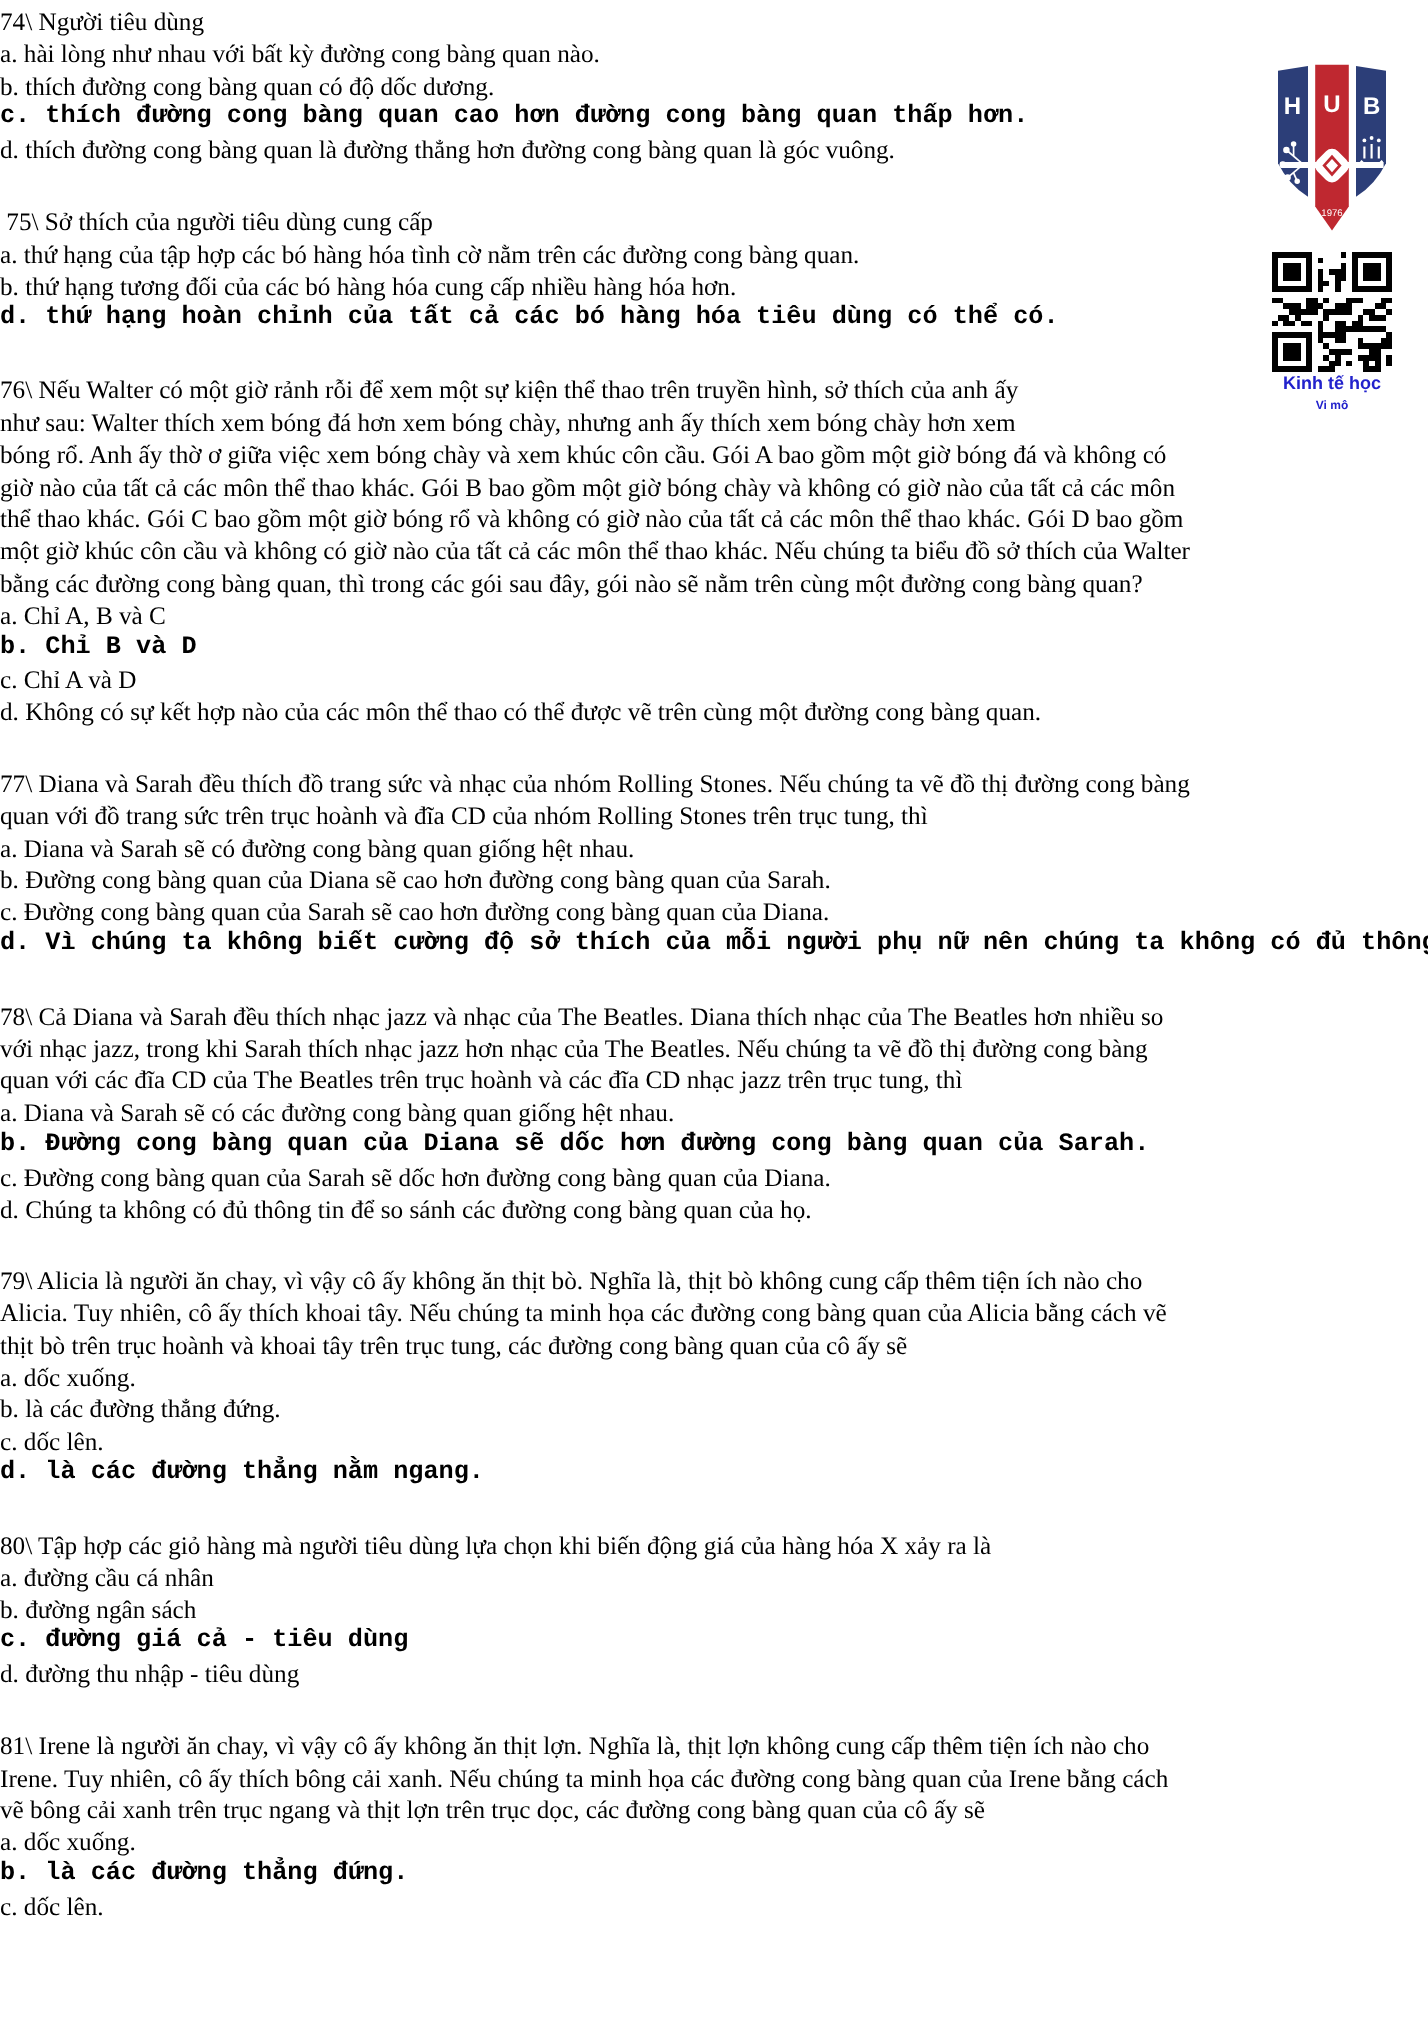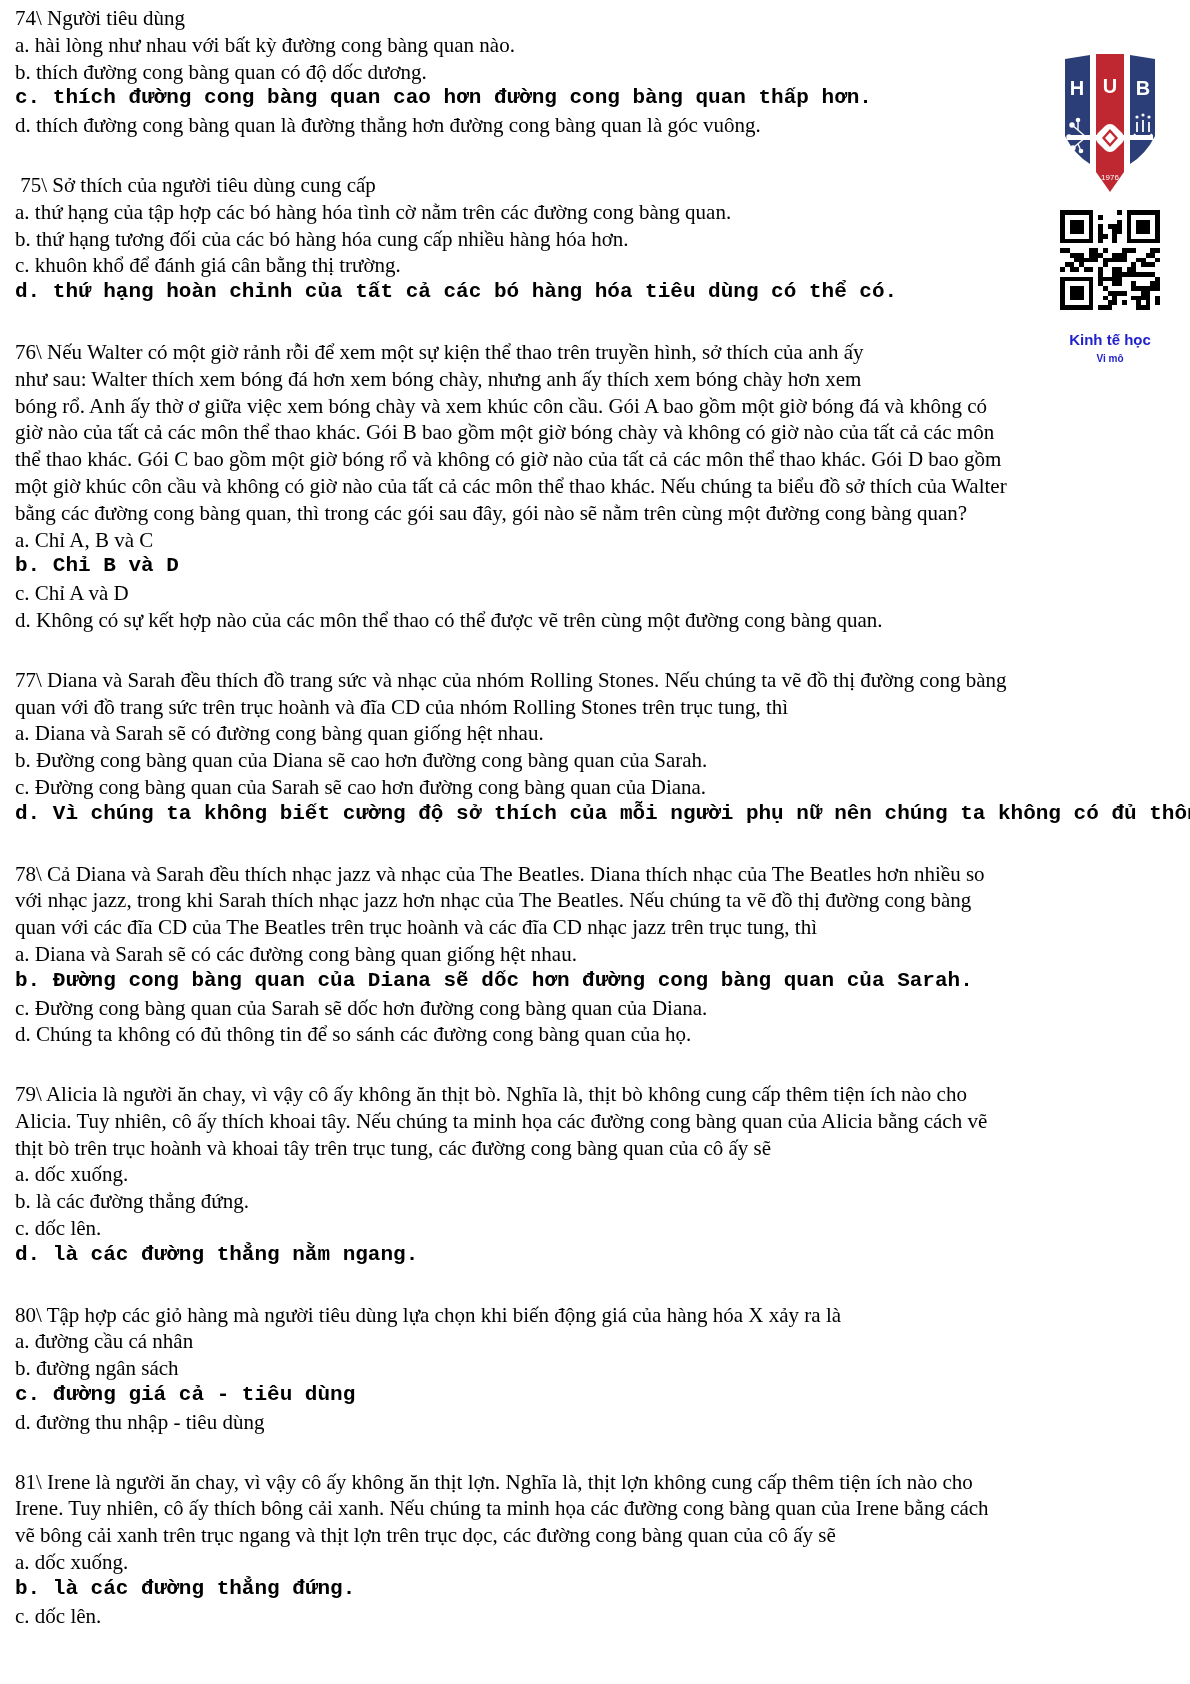--- a/index.html
+++ b/index.html
@@ -17,21 +17,21 @@
     color:var(--ink);
   }
   .page{
     position:relative;
     width:1190px;height:1684px;
     overflow:hidden;
     background:var(--paper);
   }
   .questions{
     position:absolute;
-    left:15px;top:5px;
+    left:0;top:5px;
     width:1170px;
     font-size:21px;
     line-height:26.8px;
   }
   .question + .question{margin-top:33px;}
   .line{white-space:pre;}
   .line.bold{font-weight:700;font-family:Liberation Mono, monospace;}
   .brand{
     position:absolute;
     left:1056px;top:52px;
@@ -39,42 +39,41 @@
     text-align:center;
   }
   .brand svg{display:block;margin:0 auto;}
   .qr-wrap{margin-top:8px;}
   .caption{
     font-family:"Liberation Sans", sans-serif;
     font-weight:700;
     color:var(--caption);
     font-size:15px;
     line-height:19px;
-    margin-top:20px;
+    margin-top:0;
   }
   .caption .cap2{font-size:10px;}
 </style>
 </head>
 <body>
 
 <div class="page">
 
   <div class="questions">
       <div class="question">
         <div class="line">74\ Người tiêu dùng</div>
         <div class="line">a. hài lòng như nhau với bất kỳ đường cong bàng quan nào.</div>
         <div class="line">b. thích đường cong bàng quan có độ dốc dương.</div>
         <div class="line bold">c. thích đường cong bàng quan cao hơn đường cong bàng quan thấp hơn.</div>
         <div class="line">d. thích đường cong bàng quan là đường thẳng hơn đường cong bàng quan là góc vuông.</div>
       </div>
       <div class="question">
         <div class="line"> 75\ Sở thích của người tiêu dùng cung cấp</div>
         <div class="line">a. thứ hạng của tập hợp các bó hàng hóa tình cờ nằm trên các đường cong bàng quan.</div>
         <div class="line">b. thứ hạng tương đối của các bó hàng hóa cung cấp nhiều hàng hóa hơn.</div>
-        <div class="line">c. khuôn khổ để đánh giá cân bằng thị trường.</div>
         <div class="line bold">d. thứ hạng hoàn chỉnh của tất cả các bó hàng hóa tiêu dùng có thể có.</div>
       </div>
       <div class="question">
         <div class="line">76\ Nếu Walter có một giờ rảnh rỗi để xem một sự kiện thể thao trên truyền hình, sở thích của anh ấy</div>
         <div class="line">như sau: Walter thích xem bóng đá hơn xem bóng chày, nhưng anh ấy thích xem bóng chày hơn xem</div>
         <div class="line">bóng rổ. Anh ấy thờ ơ giữa việc xem bóng chày và xem khúc côn cầu. Gói A bao gồm một giờ bóng đá và không có</div>
         <div class="line">giờ nào của tất cả các môn thể thao khác. Gói B bao gồm một giờ bóng chày và không có giờ nào của tất cả các môn</div>
         <div class="line">thể thao khác. Gói C bao gồm một giờ bóng rổ và không có giờ nào của tất cả các môn thể thao khác. Gói D bao gồm</div>
         <div class="line">một giờ khúc côn cầu và không có giờ nào của tất cả các môn thể thao khác. Nếu chúng ta biểu đồ sở thích của Walter</div>
         <div class="line">bằng các đường cong bàng quan, thì trong các gói sau đây, gói nào sẽ nằm trên cùng một đường cong bàng quan?</div>

